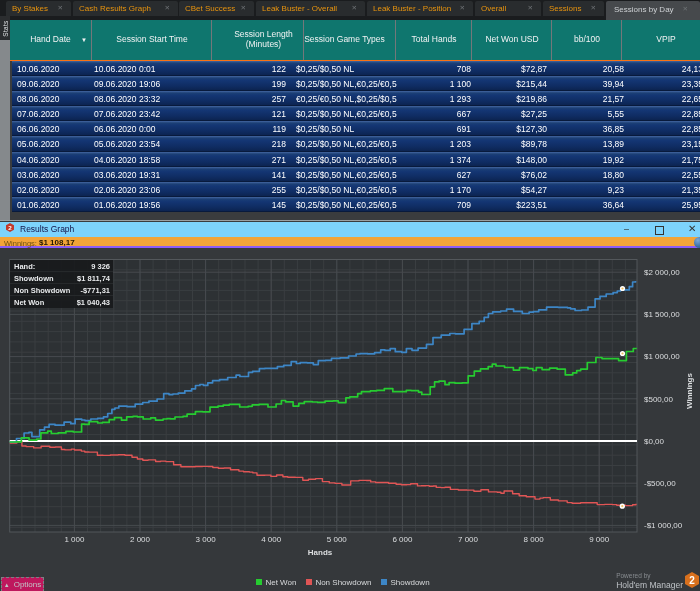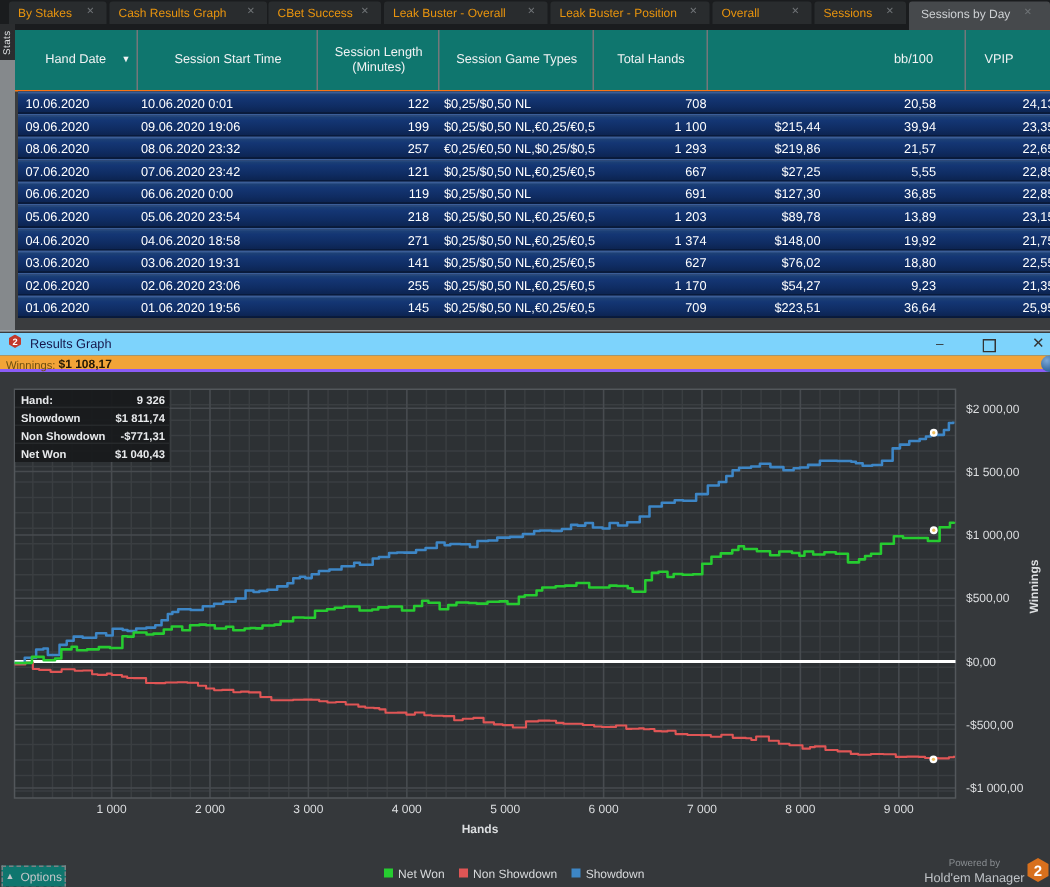--- a/index.html
+++ b/index.html
@@ -44,23 +44,23 @@
 
 #tip{position:absolute;left:10px;top:11.5px;width:103px;background:rgba(24,26,28,0.93)}
 #tip .r{position:relative;height:12.2px;border-bottom:1px solid #26292b}
 #tip .r:last-child{border-bottom:none}
 #tip .l{position:absolute;left:4px;top:2px;font-size:7.5px;font-weight:bold;color:#e8eaec;white-space:nowrap}
 #tip .v{position:absolute;right:3px;top:2px;font-size:7.5px;font-weight:bold;color:#e8eaec}
 
 #legend{position:absolute;left:0;top:330px;width:676px;height:14px;text-align:center;font-size:8px;color:#d8dadc}
 #legend s{display:inline-block;width:6px;height:6px;margin:0 3px 0 10px;text-decoration:none}
 
-#options{position:absolute;left:1px;top:329px;width:43px;height:15px;background:#0f766e;border:1px dashed #7d8184;color:#c2c5c8;font-size:8px;display:flex;align-items:center;justify-content:center;gap:4px}
-
-#powered{position:absolute;right:17px;top:324px;text-align:center}
+#options{position:absolute;left:1px;top:329px;width:43px;height:15px;background:#be185d;border:1px dashed #7d8184;color:#c2c5c8;font-size:8px;display:flex;align-items:center;justify-content:center;gap:4px}
+
+#powered{position:absolute;right:17px;top:324px;text-align:left}
 #powered .p1{font-size:6.5px;color:#888c90}
 #powered .p2{font-size:8.5px;color:#bfc3c7;margin-top:1px}
 #hexa{position:absolute;right:0px;top:324px;width:16px;height:16px}
 .axl{font-size:8px;fill:#dcdee0}
 </style></head><body>
 <div id="page">
 <div id="tabbar">
 <div class="tab" style="left:6px;width:65px">
         <span>By Stakes</span>
         <i>✕</i>
@@ -90,37 +90,39 @@
         <i>✕</i>
       </div>
 <div class="tab active" style="left:606px;width:94px">
         <span>Sessions by Day</span>
         <i>✕</i>
       </div>
 </div>
 <div id="hdr">
 <div class="hc" style="left:0;width:82px">Hand Date<span style="position:absolute;right:4px;top:17px;font-size:6px">▼</span></div>
 <div class="hc" style="left:83px;width:119px">Session Start Time</div>
-<div class="hc" style="left:203px;width:80px">Session Length<br>(Minutes)</div>
+<div class="hc" style="left:214px;width:80px">Session Length<br>(Minutes)</div>
 <div class="hc" style="left:284px;width:102px">Session Game Types</div>
 <div class="hc" style="left:387px;width:75px">Total Hands</div>
-<div class="hc" style="left:565px;width:69px">bb/100</div>
+<div class="hc" style="left:463px;width:79px">Net Won USD</div>
+<div class="hc" style="left:543px;width:69px">bb/100</div>
 <div class="hc" style="left:622px;width:68px;border-right:none">VPIP</div>
 </div>
 <div id="strip"></div>
 <div id="stats">
       <b>Stats</b>
     </div>
 <div id="rows">
 <div class="row">
         <span class="c1">10.06.2020</span>
         <span class="c2">10.06.2020 0:01</span>
         <span class="c3">122</span>
         <span class="c4">$0,25/$0,50 NL</span>
         <span class="c5">708</span>
+        <span class="c6 g">$72,87</span>
         <span class="c7 g">20,58</span>
         <span class="c8">24,13</span>
       </div>
 <div class="row">
         <span class="c1">09.06.2020</span>
         <span class="c2">09.06.2020 19:06</span>
         <span class="c3">199</span>
         <span class="c4">$0,25/$0,50 NL,€0,25/€0,5</span>
         <span class="c5">1 100</span>
         <span class="c6 g">$215,44</span>

